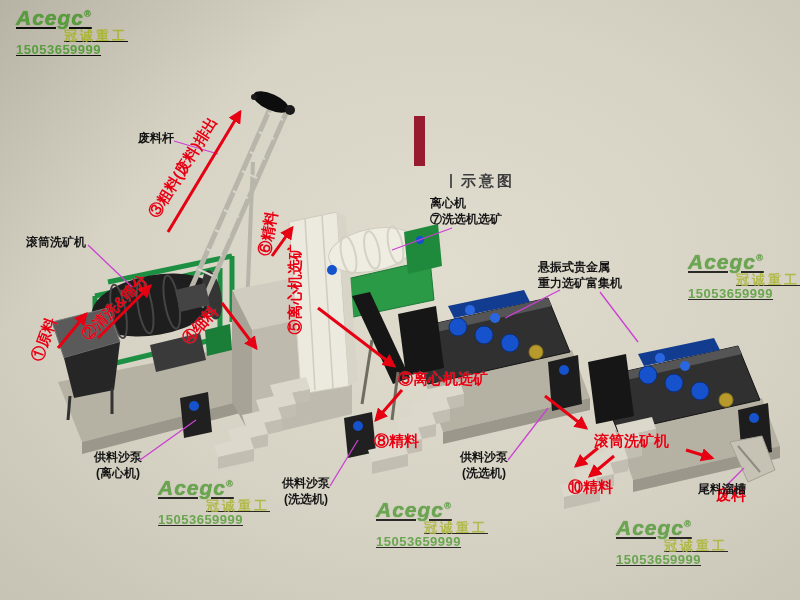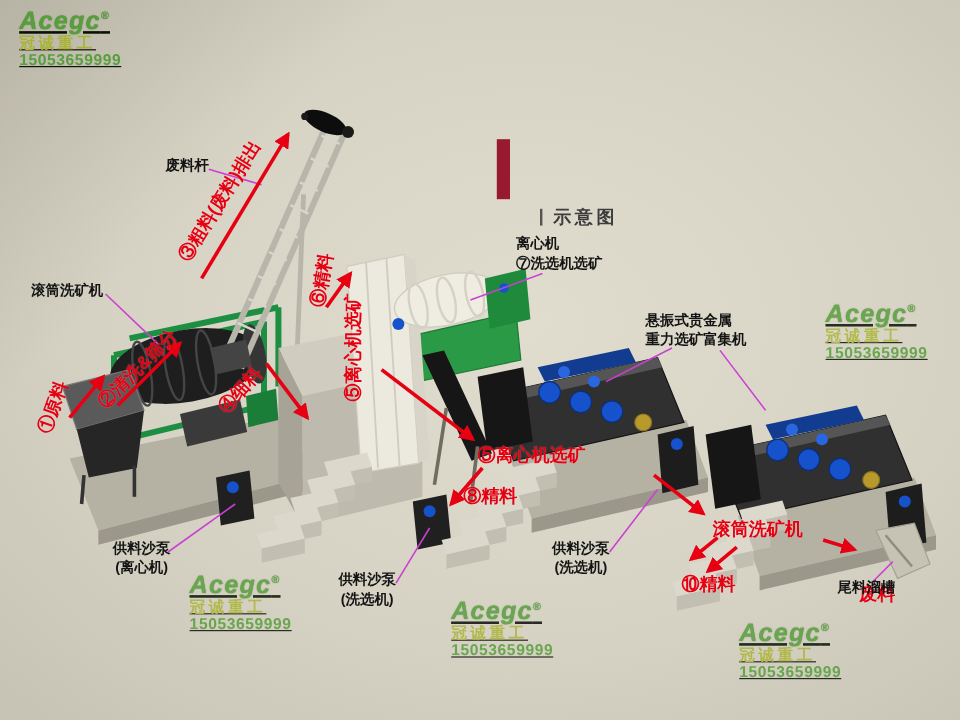--- a/index.html
+++ b/index.html
@@ -22,21 +22,21 @@
   .title-bar{position:absolute;left:414px;top:116px;width:11px;height:50px;background:#981a2e;z-index:5;}
   .main-title{
     position:absolute;left:430px;top:112px;font-size:40px;font-weight:bold;
     color:#981a2e;letter-spacing:4px;z-index:5;white-space:nowrap;
   }
   .subtitle{position:absolute;left:450px;top:172px;font-size:15px;color:#3c3c3c;letter-spacing:3px;z-index:5;font-weight:bold;}
   .subtitle .tick{display:inline-block;width:2px;height:14px;background:#555;margin-right:9px;vertical-align:-2px;}
   .watermark{position:absolute;z-index:6;line-height:1.1;opacity:.92;text-decoration:underline;}
   .wm-brand{font-size:21px;font-weight:bold;font-style:italic;color:#4f9c33;letter-spacing:1px;text-shadow:0 0 1px #37751f;}
   .wm-brand sup{font-size:9px;}
-  .wm-company{font-size:13px;font-weight:bold;color:#a8b42c;letter-spacing:3px;}
+  .wm-company{font-size:13px;font-weight:bold;color:#a8b42c;letter-spacing:3px;margin-left:48px;}
   .wm-phone{font-size:13px;font-weight:bold;color:#4f9c33;letter-spacing:.5px;}
   .wm-faded{opacity:.8;}
 </style>
 </head>
 <body>
 
 <div id="stage">
 
   <svg id="scene-svg" width="800" height="600" viewBox="0 0 800 600">
     <defs>
@@ -199,21 +199,21 @@
     <span class="tick"></span><span>示意图</span>
   </div>
 
   <div class="red-label" style="left:22px;top:330px;transform:rotate(-70deg);">①原料</div>
   <div class="red-label" style="left:72px;top:298px;transform:rotate(-45deg);">②清洗&amp;筛分</div>
   <div class="red-label" style="left:126px;top:158px;transform:rotate(-58deg);">③粗料(废料)排出</div>
   <div class="red-label" style="left:178px;top:316px;transform:rotate(-48deg);">④细料</div>
   <div class="red-label" style="left:250px;top:280px;transform:rotate(-90deg);">⑤离心机选矿</div>
   <div class="red-label" style="left:246px;top:224px;transform:rotate(-80deg);">⑥精料</div>
   <div class="red-label" style="left:398px;top:370px;">⑤离心机选矿</div>
-  <div class="red-label" style="left:374px;top:404px;margin-left:12px;">⑧精料</div>
+  <div class="red-label" style="left:374px;top:432px;">⑧精料</div>
   <div class="red-label" style="left:594px;top:432px;">滚筒洗矿机</div>
   <div class="red-label" style="left:568px;top:478px;">⑩精料</div>
   <div class="red-label" style="left:716px;top:450px;margin-top:36px;">废料</div>
 
   <div class="black-label" style="left:138px;top:131px;">废料杆</div>
   <div class="black-label" style="left:26px;top:235px;text-align:right;">滚筒洗矿机</div>
   <div class="black-label" style="left:430px;top:196px;">
     <span>离心机</span><br>
     <span>⑦洗选机选矿</span>
   </div>

